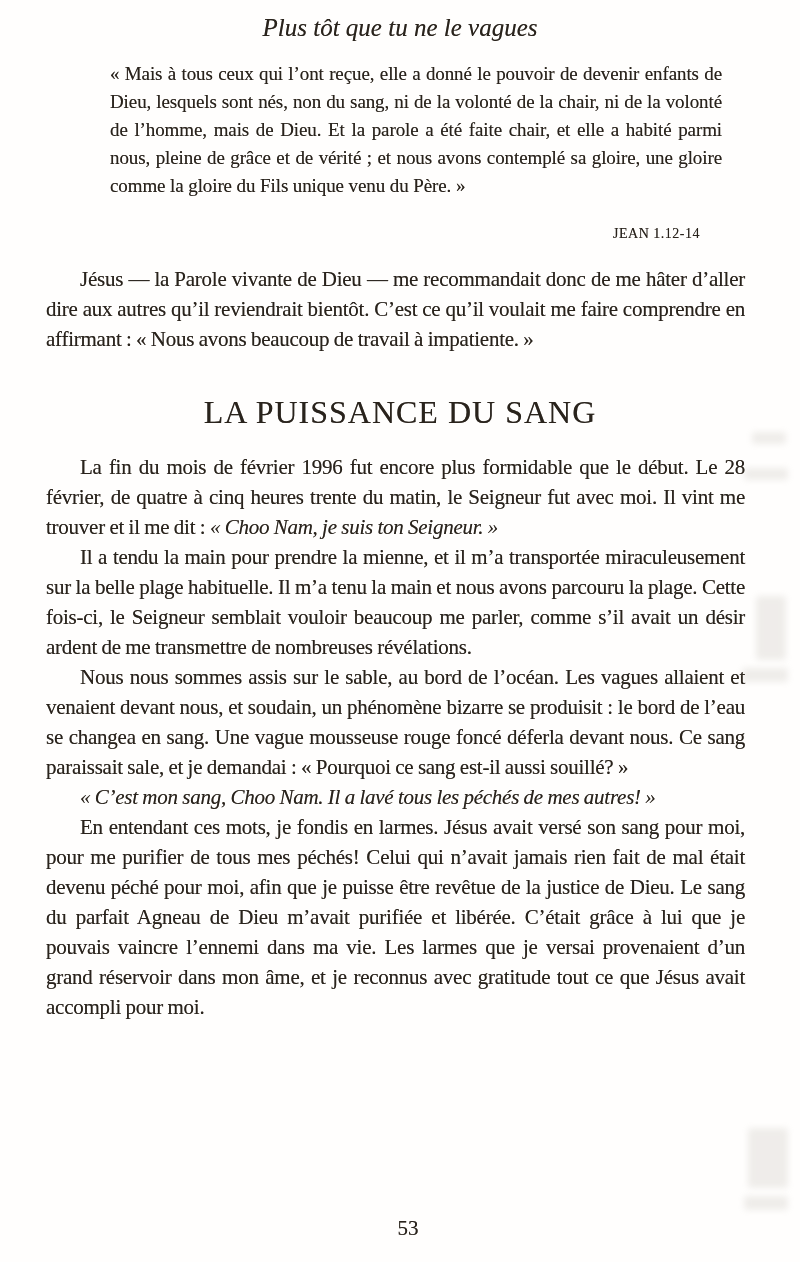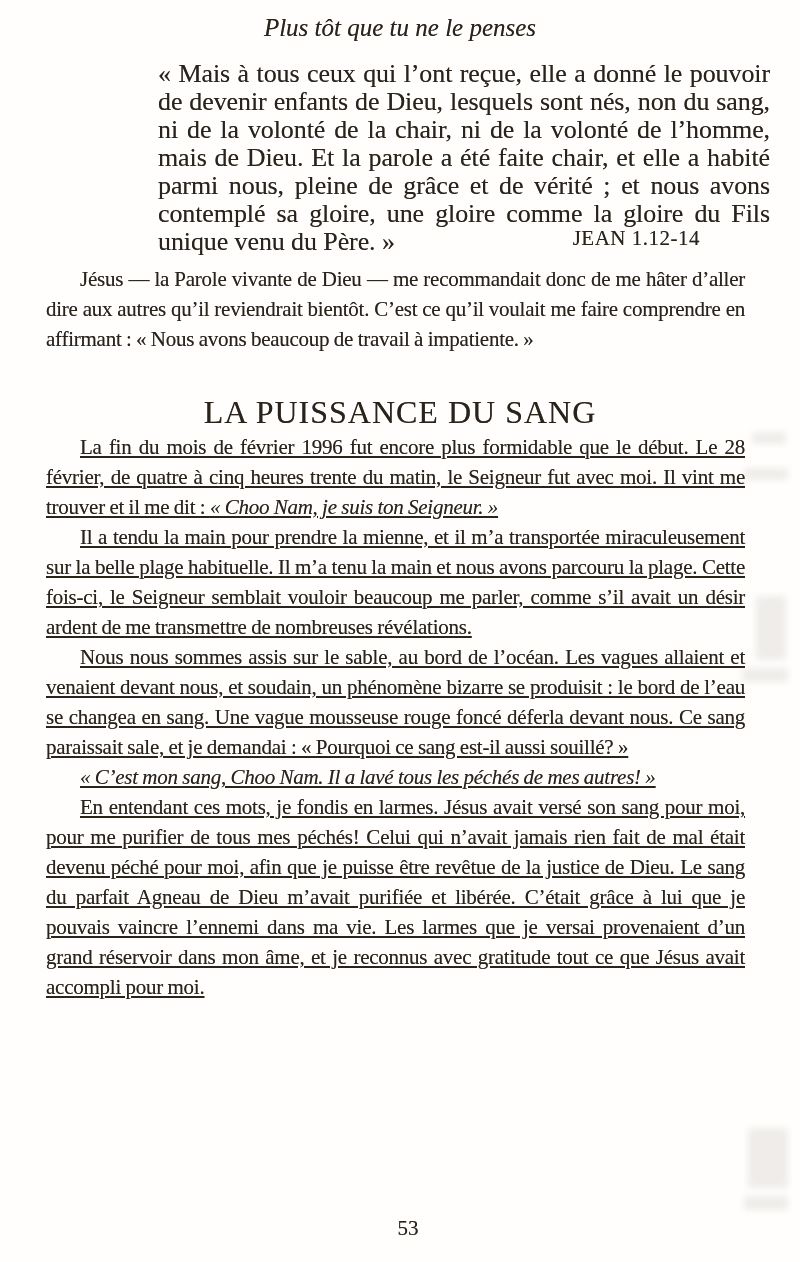--- a/index.html
+++ b/index.html
@@ -13,44 +13,43 @@
     color: #29231c;
   }
   .ink { text-shadow: 0 0 0.6px rgba(41,35,28,0.55); }
 
   .running-header {
     position: absolute; top: 14px; left: 0; width: 100%;
     text-align: center; font-style: italic; font-size: 25px;
   }
   .epigraph {
     position: absolute; top: 60px; left: 110px; width: 612px;
-    font-size: 26px; line-height: 28px; text-align: justify;
+    font-size: 19px; line-height: 28px; text-align: justify;
     letter-spacing: -0.1px;
-    margin-left: 48px;
   }
   .epigraph p { margin: 0; }
   .attribution {
     position: absolute; top: 226px; left: 0; width: 700px;
-    text-align: right; font-size: 21px; letter-spacing: 0.5px;
+    text-align: right; font-size: 14px; letter-spacing: 0.5px;
   }
   .bodytext {
     font-size: 21px; line-height: 30px; text-align: justify;
     letter-spacing: -0.25px; word-spacing: -0.5px;
     hyphens: manual;
   }
   .para-first {
     position: absolute; top: 264px; left: 46px; width: 699px; margin: 0;
   }
   .section-heading {
     position: absolute; top: 394px; left: 0; width: 100%; margin: 0;
     text-align: center; font-size: 32px; font-weight: normal;
     letter-spacing: 1px;
   }
   .stream {
-    position: absolute; top: 432px; left: 46px; width: 699px; text-decoration: underline;
+    position: absolute; top: 452px; left: 46px; width: 699px;
   }
   .stream p { margin: 0; }
   .indent { text-indent: 34px; }
   .page-number {
     position: absolute; top: 1216px; left: 8px; width: 100%;
     text-align: center; font-size: 21px;
   }
   em { font-style: italic; }
 
   
@@ -63,21 +62,21 @@
   .art3 { left: 756px; top: 596px; width: 30px; height: 64px; }
   .art4 { left: 742px; top: 668px; width: 46px; height: 14px; }
   .art5 { left: 748px; top: 1128px; width: 40px; height: 60px; }
   .art6 { left: 744px; top: 1196px; width: 44px; height: 14px; }
 </style>
 </head>
 <body>
 
 <div class="page">
 
-  <div class="running-header ink">Plus tôt que tu ne le penses</div>
+  <div class="running-header ink">Plus tôt que tu ne le vagues</div>
 
   <div class="epigraph ink">
     <p>« Mais à tous ceux qui l’ont reçue, elle a donné le pouvoir de devenir enfants de Dieu, lesquels sont nés, non du sang, ni de la volonté de la chair, ni de la volonté de l’homme, mais de Dieu. Et la parole a été faite chair, et elle a habité parmi nous, pleine de grâce et de vé­rité ; et nous avons contemplé sa gloire, une gloire comme la gloire du Fils unique venu du Père. »</p>
   </div>
 
   <div class="attribution ink">JEAN 1.12-14</div>
 
   <p class="para-first bodytext indent ink">Jésus — la Parole vivante de Dieu — me recommandait donc de me hâter d’aller dire aux autres qu’il reviendrait bientôt. C’est ce qu’il voulait me faire comprendre en affirmant : « Nous avons beaucoup de travail à impatiente. »</p>
 
   <h1 class="section-heading ink">LA PUISSANCE DU SANG</h1>

